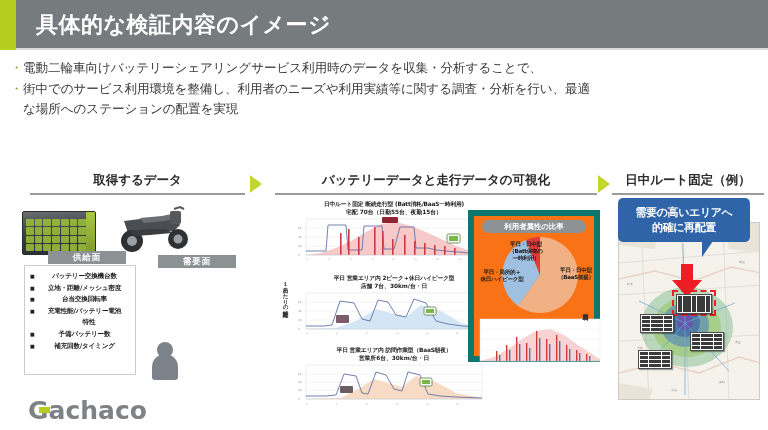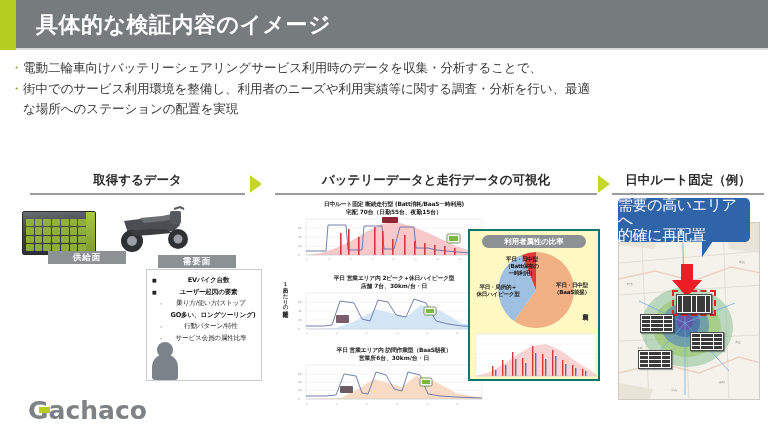--- a/index.html
+++ b/index.html
@@ -146,22 +146,22 @@
     text-align: center; line-height: 8px; letter-spacing: -0.2px;
   }
   .chart-sub {
     font-size: 5.8px; font-weight: bold; color: #1a1a1a;
     text-align: center; line-height: 8px; margin-bottom: 1px;
   }
   .chart-canvas { position: relative; width: 196px; height: 46px; }
   .chart-canvas svg { display: block; }
 
   .pie-card {
-    position: absolute; left: 186px; top: 29px; width: 132px; height: 152px;
-    background: #fef9c3; border: 2px solid #0f766e;
+    position: absolute; left: 186px; top: 10px; width: 132px; height: 152px;
+    background: #f97316; border: 6px solid #0f766e;
   }
   .pie-title {
     margin: 4px auto 0; width: 104px; height: 13px; background: #8c9194;
     color: #fff; font-size: 7.4px; font-weight: bold; border-radius: 7px;
     display: flex; align-items: center; justify-content: center;
   }
   .pie-wrap { position: relative; width: 132px; height: 84px; }
   .pie-lab {
     position: absolute; font-size: 5.6px; font-weight: bold; color: #1a1a1a;
     line-height: 7px; text-align: center; letter-spacing: -0.3px;
@@ -171,21 +171,21 @@
   .pl3 { left: 76px; top: 34px; width: 52px; }
 
   
   .panel3 { position: absolute; left: 614px; top: 198px; width: 150px; height: 208px; }
   .callout {
     position: absolute; left: 4px; top: 0; width: 132px; height: 44px;
     background: #2f64a8; border-radius: 5px; z-index: 4;
     display: flex; align-items: center; justify-content: center;
   }
   .callout-text {
-    color: #fff; font-size: 15px; font-weight: normal; 
+    color: #fff; font-size: 11px; font-weight: bold; text-align: center;
     line-height: 15px; letter-spacing: -0.4px;
   }
   .callout-tail {
     position: absolute; left: 88px; top: 43px; width: 0; height: 0;
     border-left: 11px solid #2f64a8; border-bottom: 16px solid transparent;
     z-index: 4;
   }
   .map {
     position: absolute; left: 4px; top: 24px; width: 142px; height: 178px;
     background: #f4f1ec; border: 1px solid #cfcbc4; overflow: hidden;
@@ -302,31 +302,32 @@
         <circle cx="22" cy="36" r="5" fill="#9aa0a5"></circle>
         <circle cx="68" cy="34" r="10" fill="#2e3134"></circle>
         <circle cx="68" cy="34" r="4.5" fill="#9aa0a5"></circle>
         <path d="M20 26 L40 24 L56 24 L62 28 L40 30 L24 31 Z" fill="#3a3d40"></path>
       </svg>
     </div>
 
     <div class="cap-bar cap1">供給面</div>
     <div class="cap-bar cap2">需要面</div>
 
-
-    <div class="list-box lb2">
+    <div class="list-box lb1">
       <ul>
-        <li>EVバイク台数</li>
-        <li>ユーザー起因の要素</li>
-        <li class="sub">乗り方/使い方(ストップ</li>
-        <li class="cont">GO多い、ロングツーリング)</li>
-        <li class="sub">行動パターン/特性</li>
-        <li class="sub">サービス会員の属性比率</li>
+        <li>バッテリー交換機台数</li>
+        <li>立地・距離/メッシュ密度</li>
+        <li>台当交換回転率</li>
+        <li>充電性能/バッテリー電池</li>
+        <li class="cont">特性</li>
+        <li>予備バッテリー数</li>
+        <li>補充回数/タイミング</li>
       </ul>
     </div>
+
   </div>
 
   <div class="person">
     <div class="person-head"></div>
     <div class="person-body"></div>
   </div>
 
   <div class="panel2">
     <div class="vlabel">１日あたりの走行距離</div>
 

